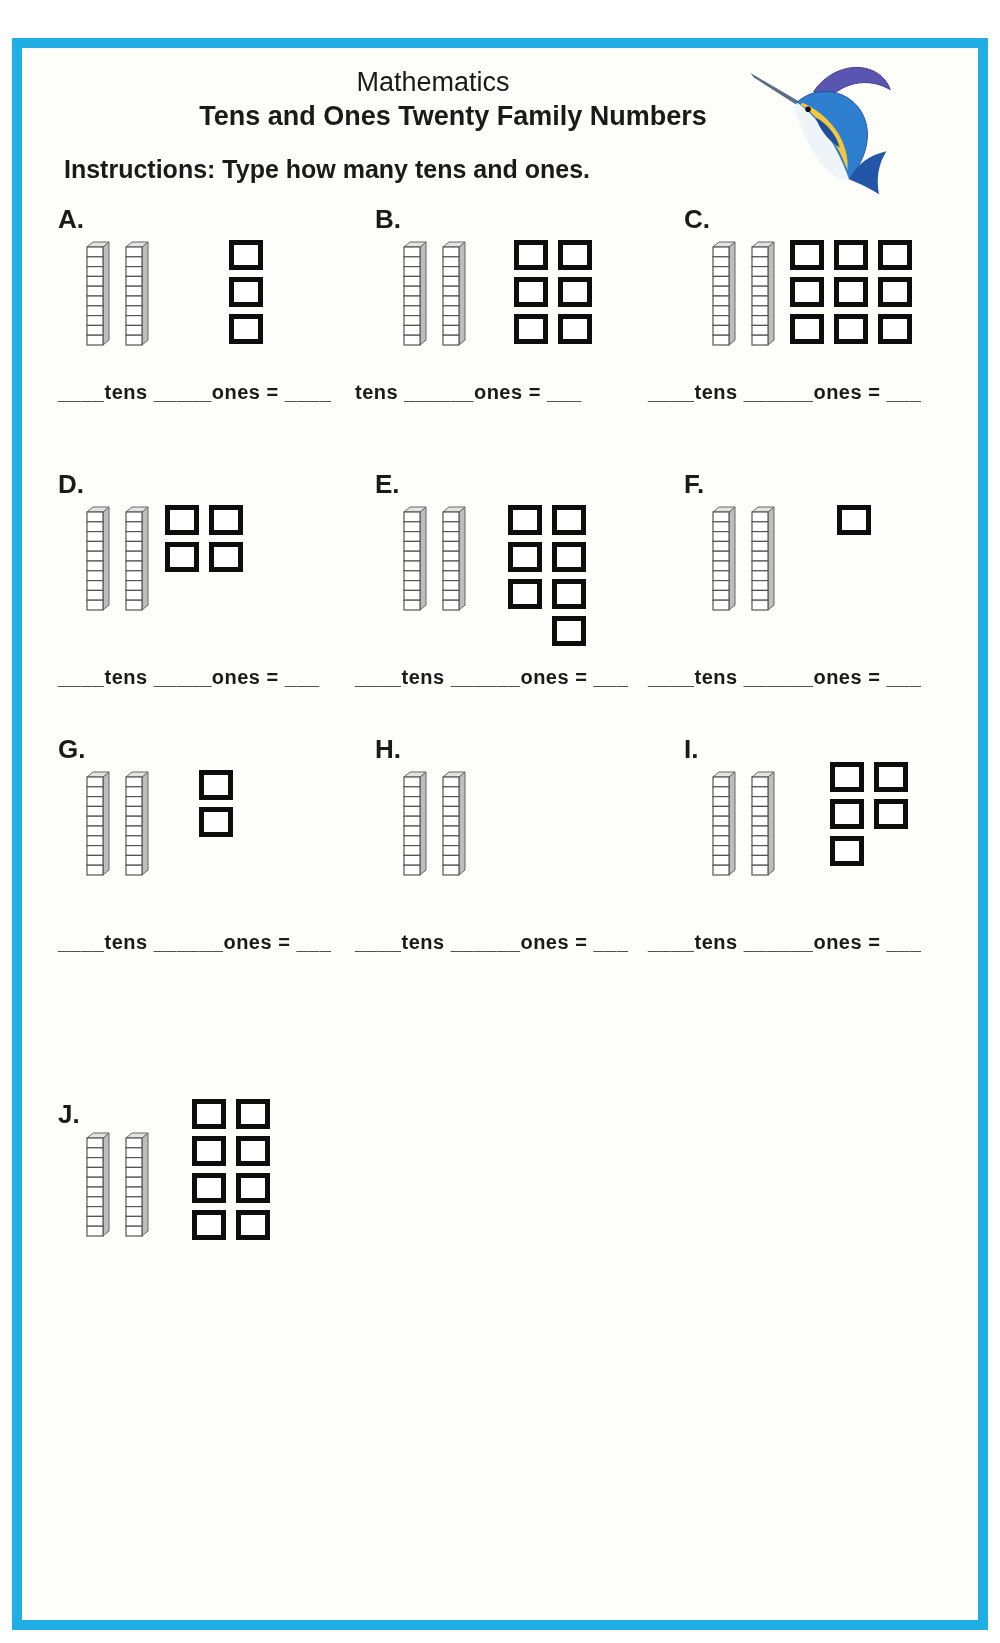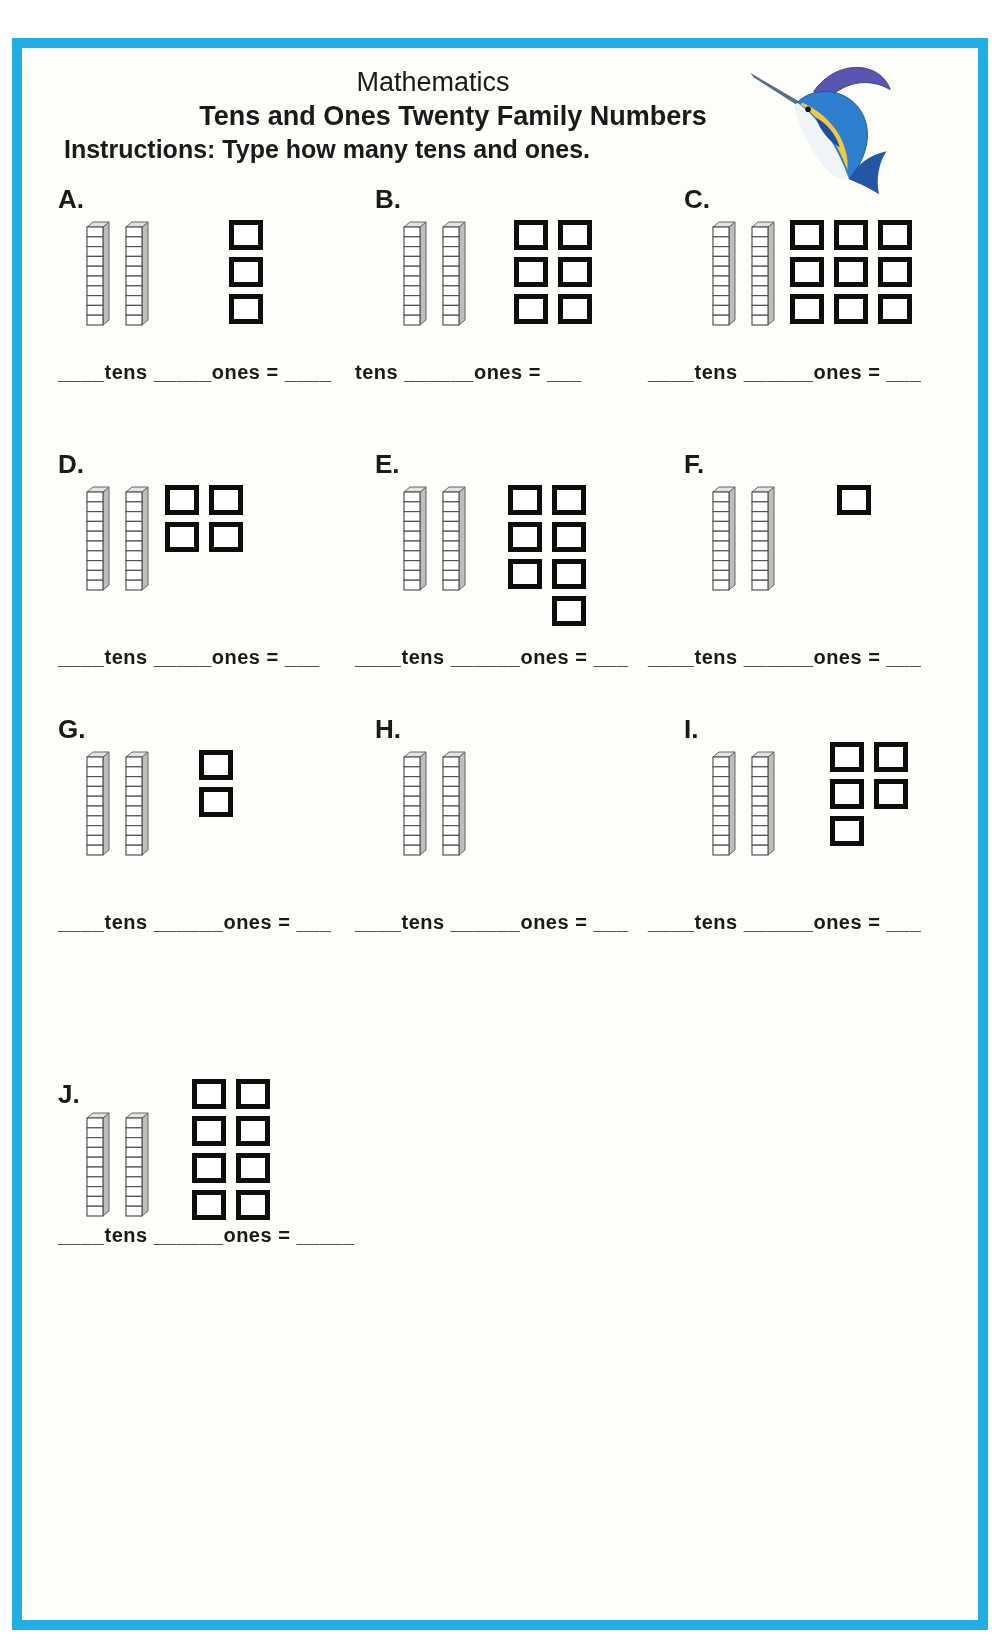--- a/index.html
+++ b/index.html
@@ -5,21 +5,21 @@
   html,body{margin:0;padding:0;background:#ffffff;}
   .page{position:relative;width:1000px;height:1643px;background:#ffffff;overflow:hidden;
         font-family:"Liberation Sans", sans-serif;color:#1a1a1a;}
   .frame{position:absolute;left:12px;right:12px;top:38px;bottom:13px;
          border:10px solid var(--accent,#1fafe5);background:#fdfdfa;box-sizing:border-box;}
   .content{position:relative;height:100%;box-sizing:border-box;padding:18px 20px 18px 36px;}
 
   
   .title{font-size:27px;font-weight:500;text-align:center;padding-right:150px;line-height:1.25;}
   .subtitle{font-size:27px;font-weight:700;text-align:center;padding-right:110px;line-height:1.25;}
-  .instructions{font-size:25px;font-weight:700;margin-left:6px;line-height:1.25;}
+  .instructions{font-size:25px;font-weight:700;margin-top:20px;margin-left:6px;line-height:1.25;}
   .fish{position:absolute;top:8px;right:80px;width:150px;height:140px;}
 
   
   #problems{margin-top:18px;display:grid;grid-template-columns:297px 293px auto;}
   .problem{position:relative;height:265px;}
   .p-label{font-size:26px;font-weight:600;line-height:33px;}
   .p-body{display:flex;align-items:flex-start;margin-left:26px;margin-top:4px;}
   .col2 .p-label{margin-left:20px;}
   .col2 .p-body{margin-left:46px;}
   .col3 .p-label{margin-left:36px;}
@@ -582,19 +582,18 @@
                 <div class="ones-row">
                   <div class="one-sq"></div>
                   <div class="one-sq"></div>
                 </div>
                 <div class="ones-row">
                   <div class="one-sq"></div>
                   <div class="one-sq"></div>
                 </div>
               </div>
             </div>
-            <div class="p-answer">____tens ______ones = _____</div>
           </div>
         </div>
 
     </div>
   </div>
 </div>
 
 </body></html>

